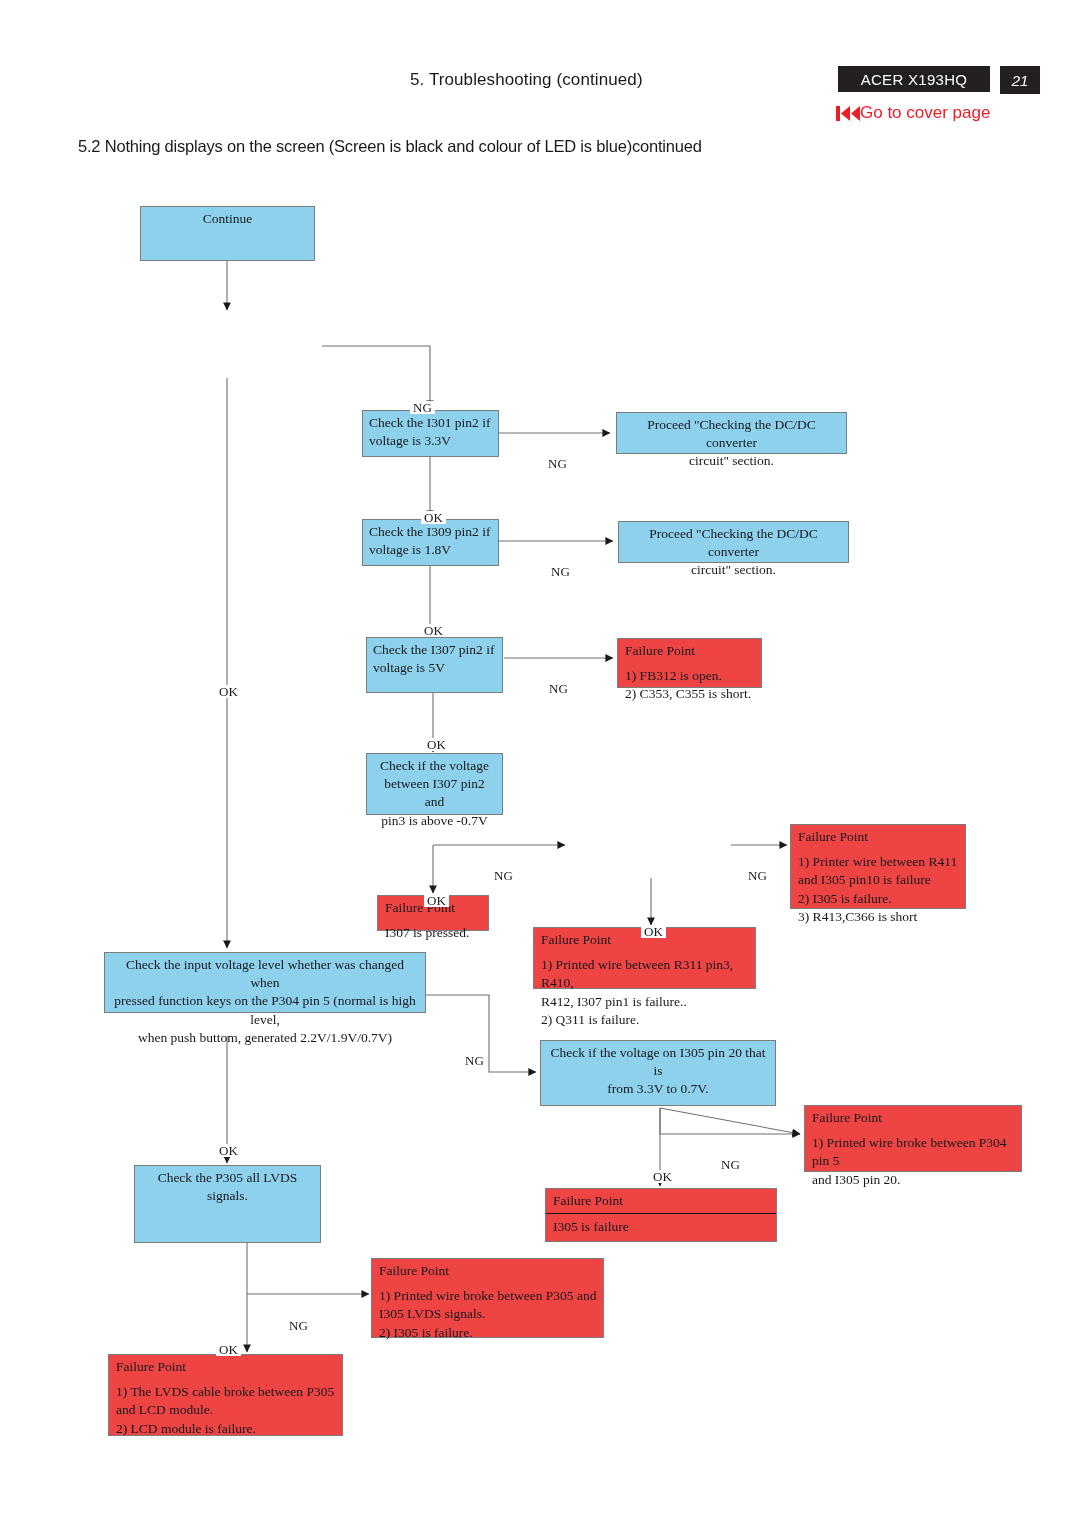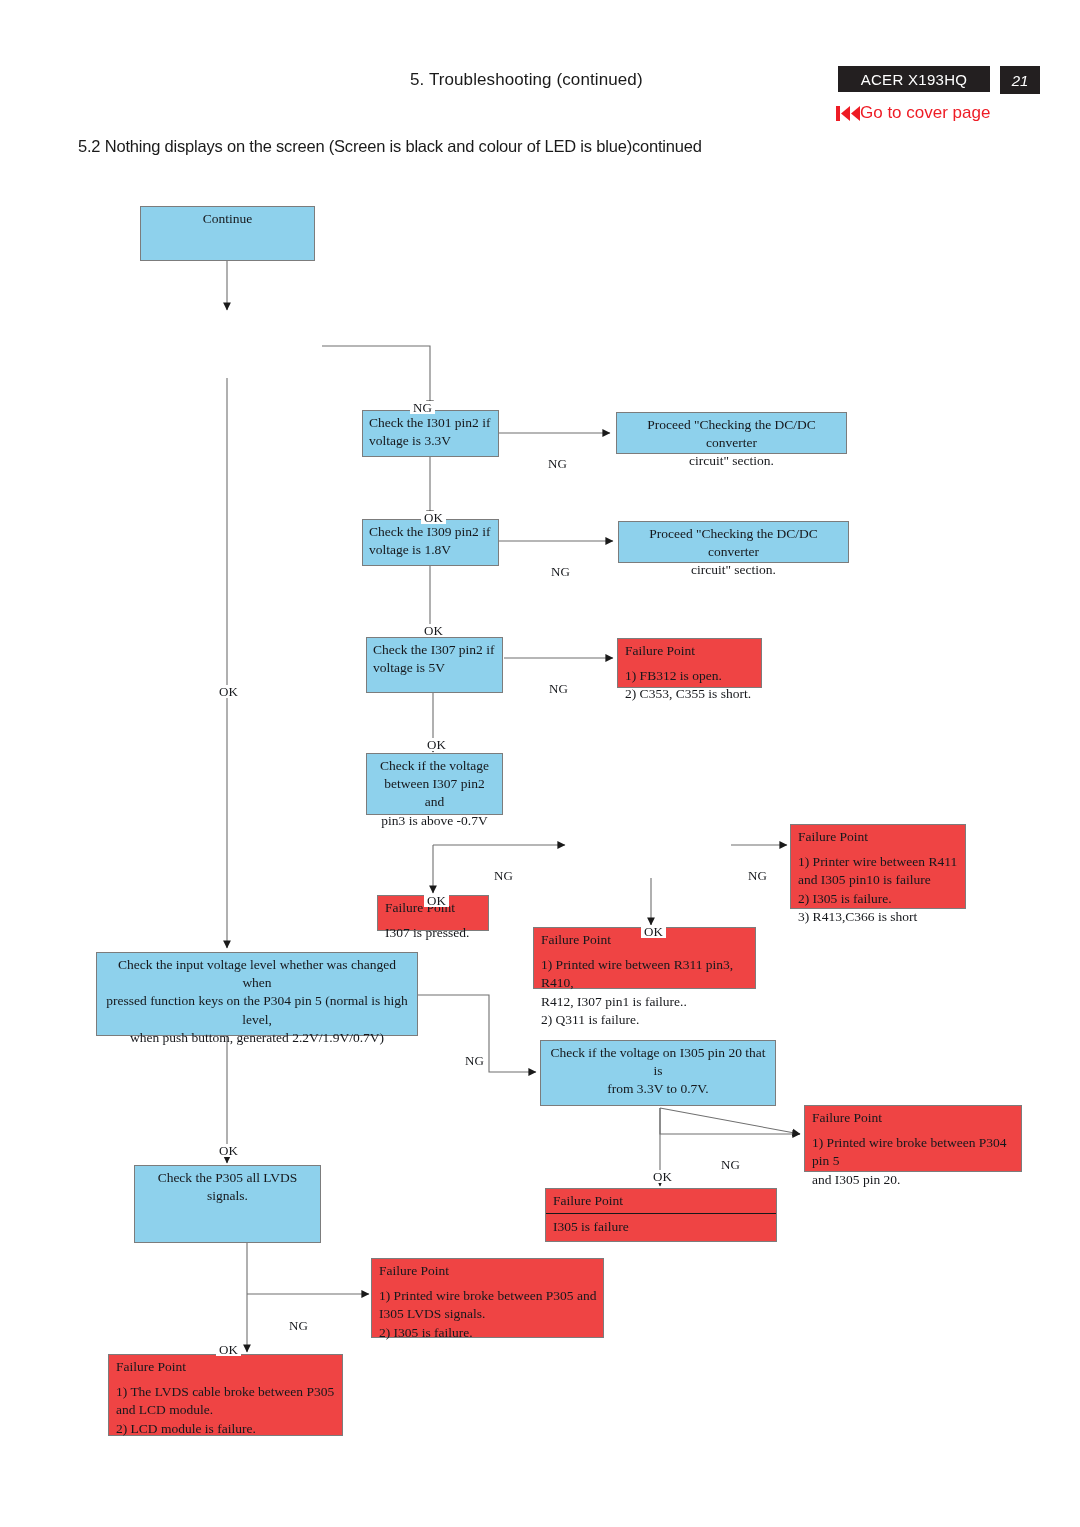--- a/index.html
+++ b/index.html
@@ -308,21 +308,21 @@
     </div>
 
     <div class="fp" style="left:533px; top:927px; width:223px; height:62px;">
       <div class="fp-head">Failure Point</div>
       <div class="fp-rule"></div>
       <div class="fp-body">1) Printed wire between R311 pin3, R410,
     R412, I307 pin1 is failure..
 2) Q311 is failure.</div>
     </div>
 
-    <div class="node" style="left:96px; top:952px; width:322px; height:84px; white-space:pre-line;">
+    <div class="node" style="left:104px; top:952px; width:322px; height:61px; white-space:pre-line;">
       <span>Check the input voltage level whether was changed when
 pressed function keys on the P304 pin 5 (normal is high level,
 when push buttom, generated 2.2V/1.9V/0.7V)</span>
     </div>
 
     <div class="node" style="left:540px; top:1040px; width:236px; height:66px; white-space:pre-line;">
       <span>Check if the voltage on I305 pin 20 that is
 from 3.3V to 0.7V.</span>
     </div>
 

